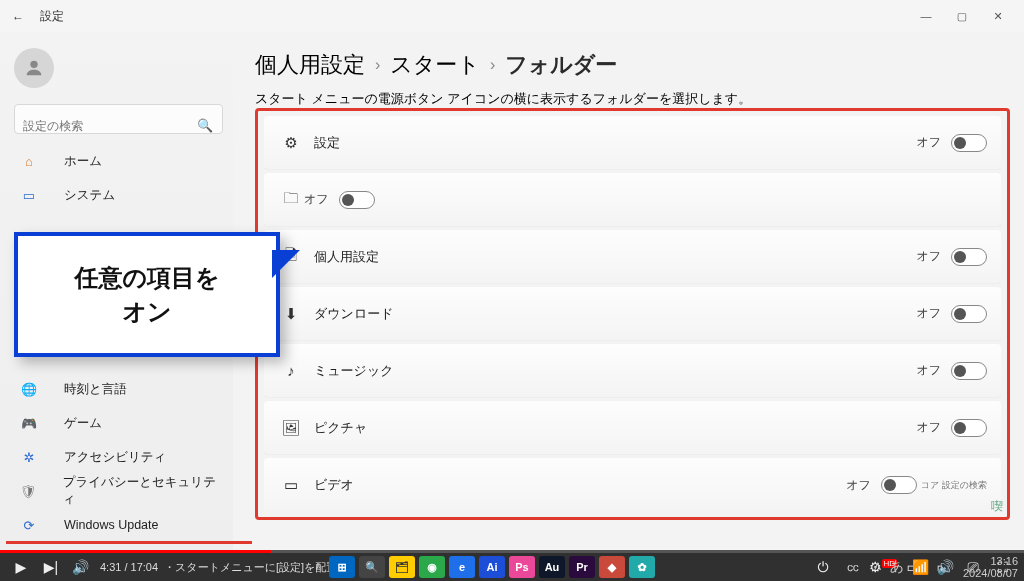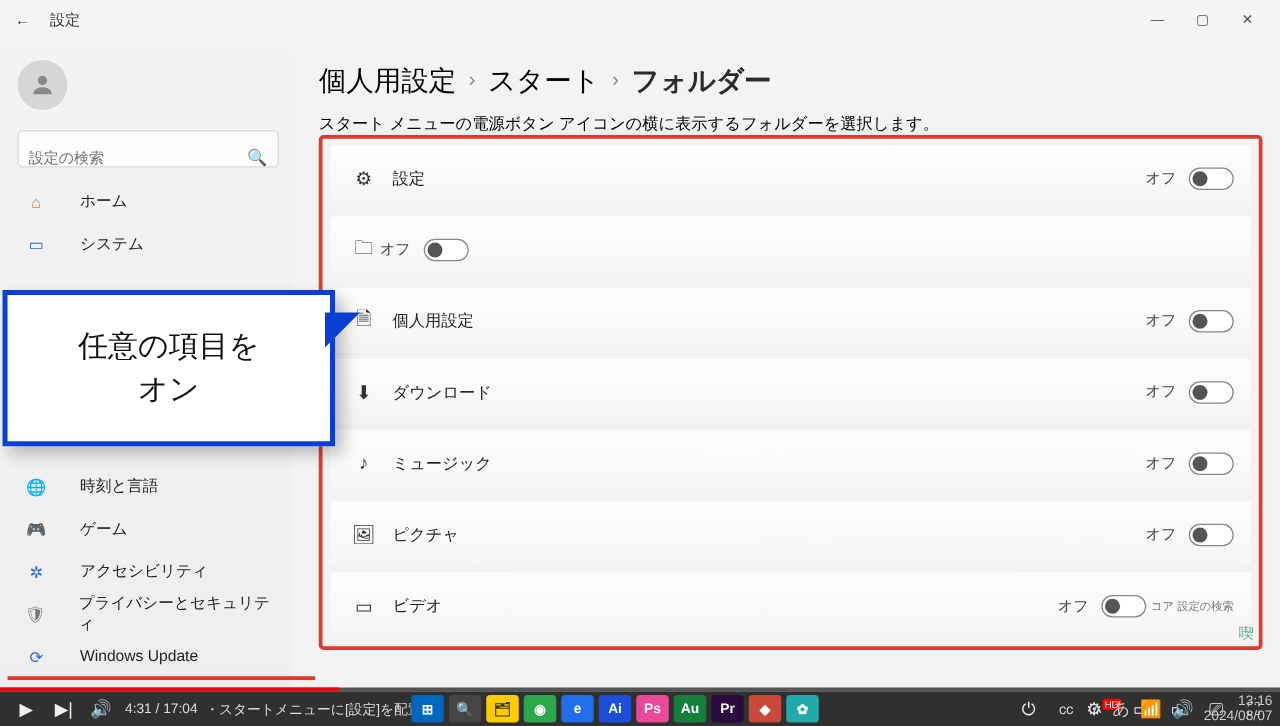--- a/index.html
+++ b/index.html
@@ -109,27 +109,27 @@
 .toggle {
   width: 36px; height: 18px; border-radius: 10px;
   background: #fff; border: 1px solid #888; position: relative;
 }
 .toggle::after {
   content: ""; position: absolute; left: 2px; top: 2px;
   width: 12px; height: 12px; border-radius: 50%; background: #555;
 }
 .callout {
   position: absolute;
-  left: 2px; top: 232px;
+  left: 14px; top: 232px;
   width: 266px; height: 125px;
   background: #fff;
   border: 4px solid #0a3fd6;
   box-shadow: 6px 6px 12px rgba(0,0,0,0.25);
   display: flex; align-items: center; justify-content: center;
-  font-size: 24px; font-weight: 400; color: #111;
+  font-size: 24px; font-weight: 700; color: #111;
   text-align: center; line-height: 1.4;
   z-index: 50;
 }
 .callout::after {
   content: "";
   position: absolute;
   right: -24px; top: 14px;
   width: 0; height: 0;
   border-top: 0 solid transparent;
   border-bottom: 28px solid transparent;
@@ -334,21 +334,21 @@
 </div>
 
 <div class="taskbar-apps">
   <div class="tapp" style="background:#0067c0">⊞</div>
   <div class="tapp" style="background:#444">🔍</div>
   <div class="tapp" style="background:#ffcc00;color:#333">🗂</div>
   <div class="tapp" style="background:#2ba84a">◉</div>
   <div class="tapp" style="background:#1f6feb">e</div>
   <div class="tapp" style="background:#1d4ed8">Ai</div>
   <div class="tapp" style="background:#ec4899">Ps</div>
-  <div class="tapp" style="background:#15803d">Au</div>
+  <div class="tapp" style="background:#0f172a">Au</div>
   <div class="tapp" style="background:#2b0a3d">Pr</div>
   <div class="tapp" style="background:#c94a3b">◆</div>
   <div class="tapp" style="background:#2aa">✿</div>
 </div>
 
 <div class="rcluster">
   <span class="ric">˄</span>
   <span class="ric">あ</span>
   <span class="ric">📶</span>
   <span class="ric">🔊</span>

